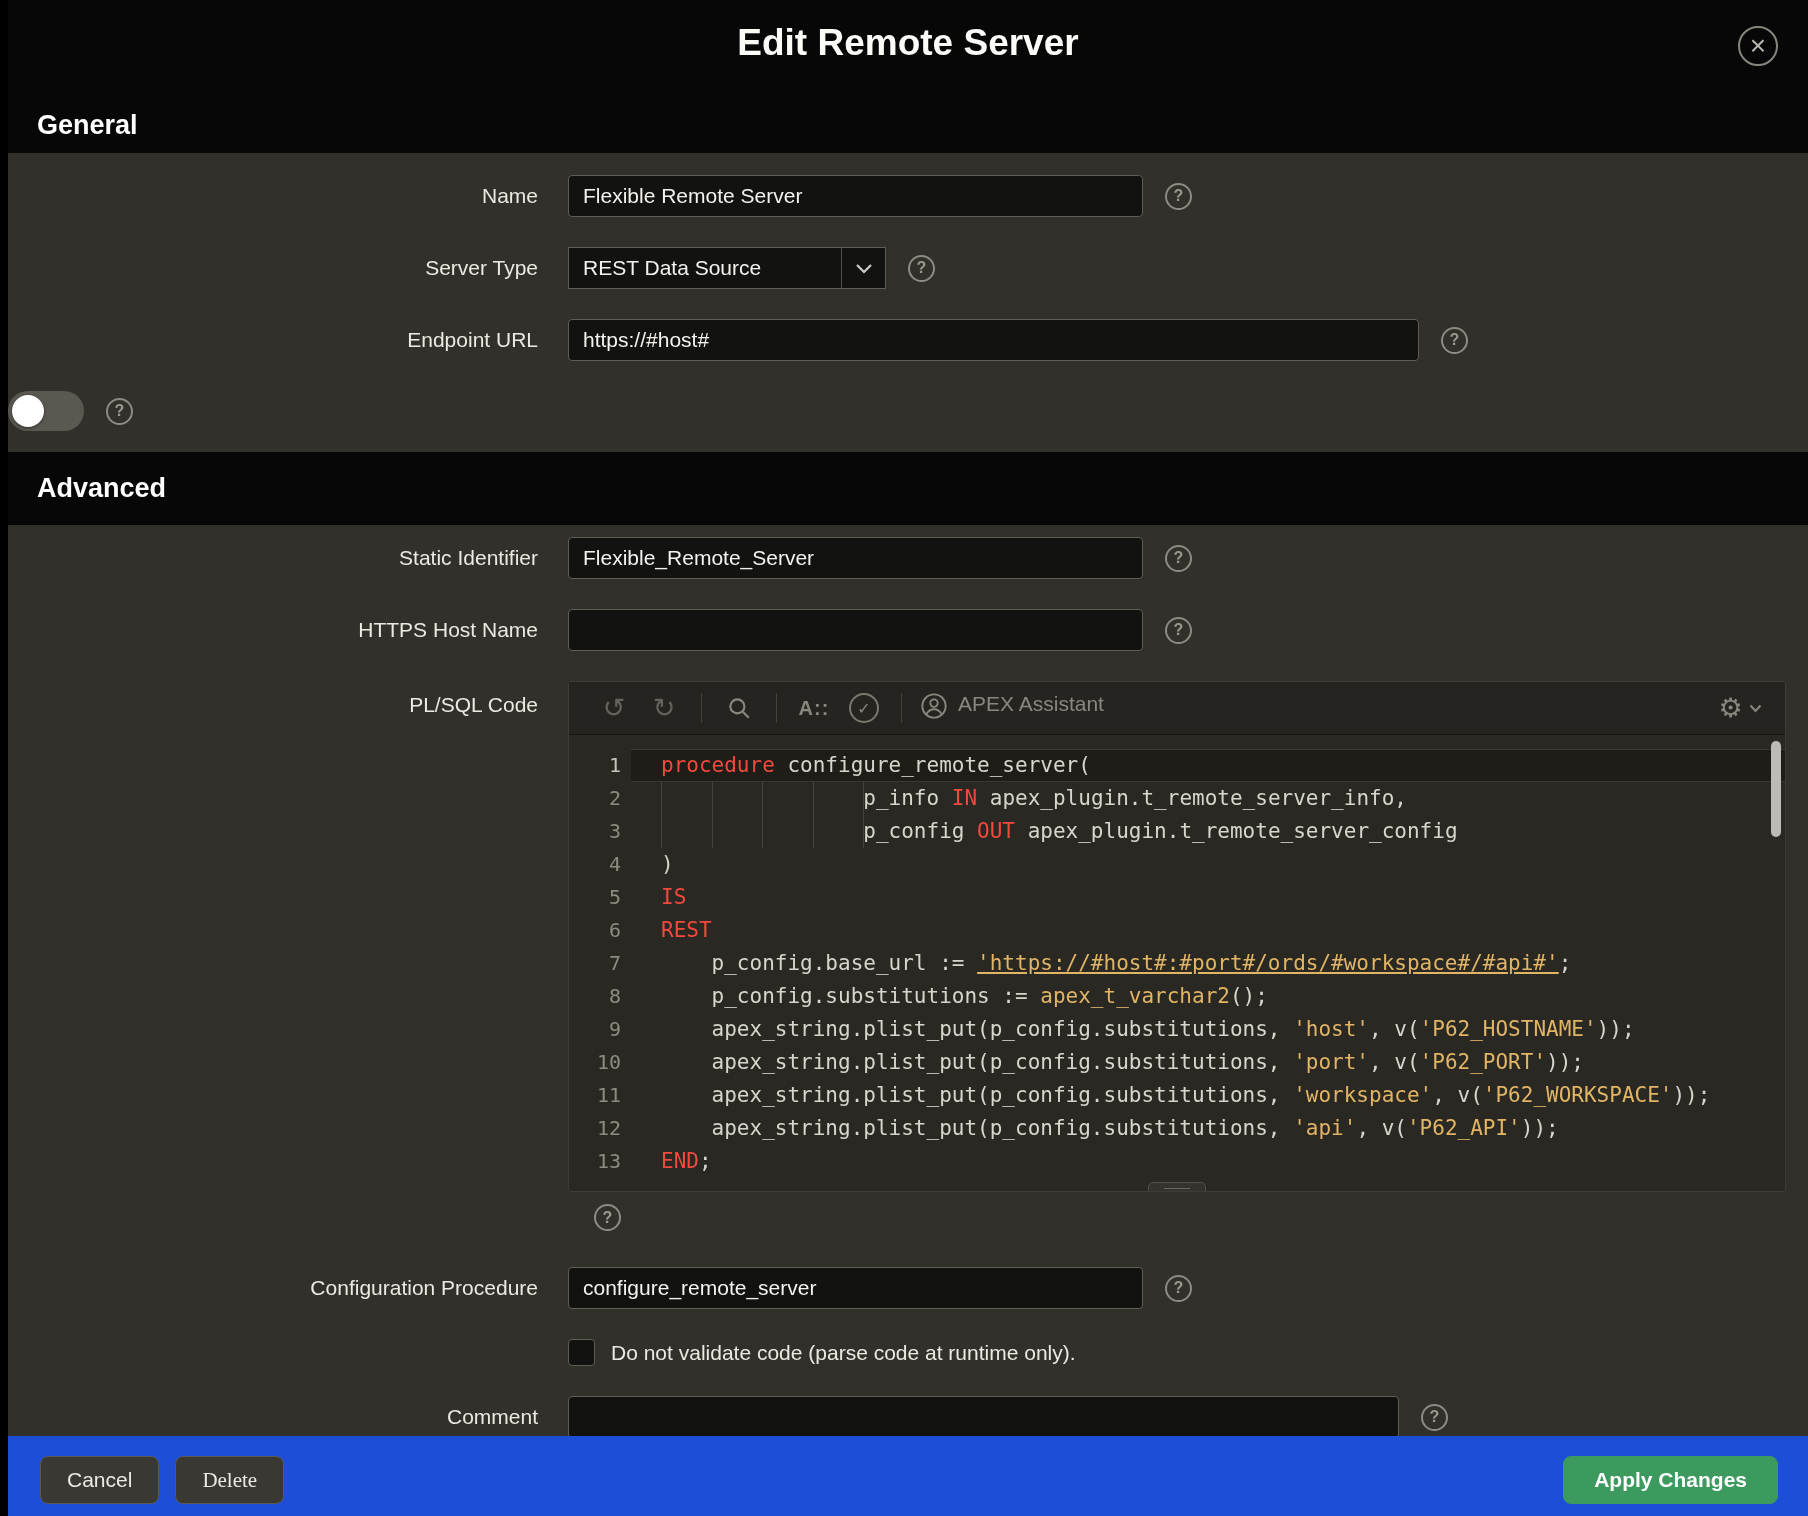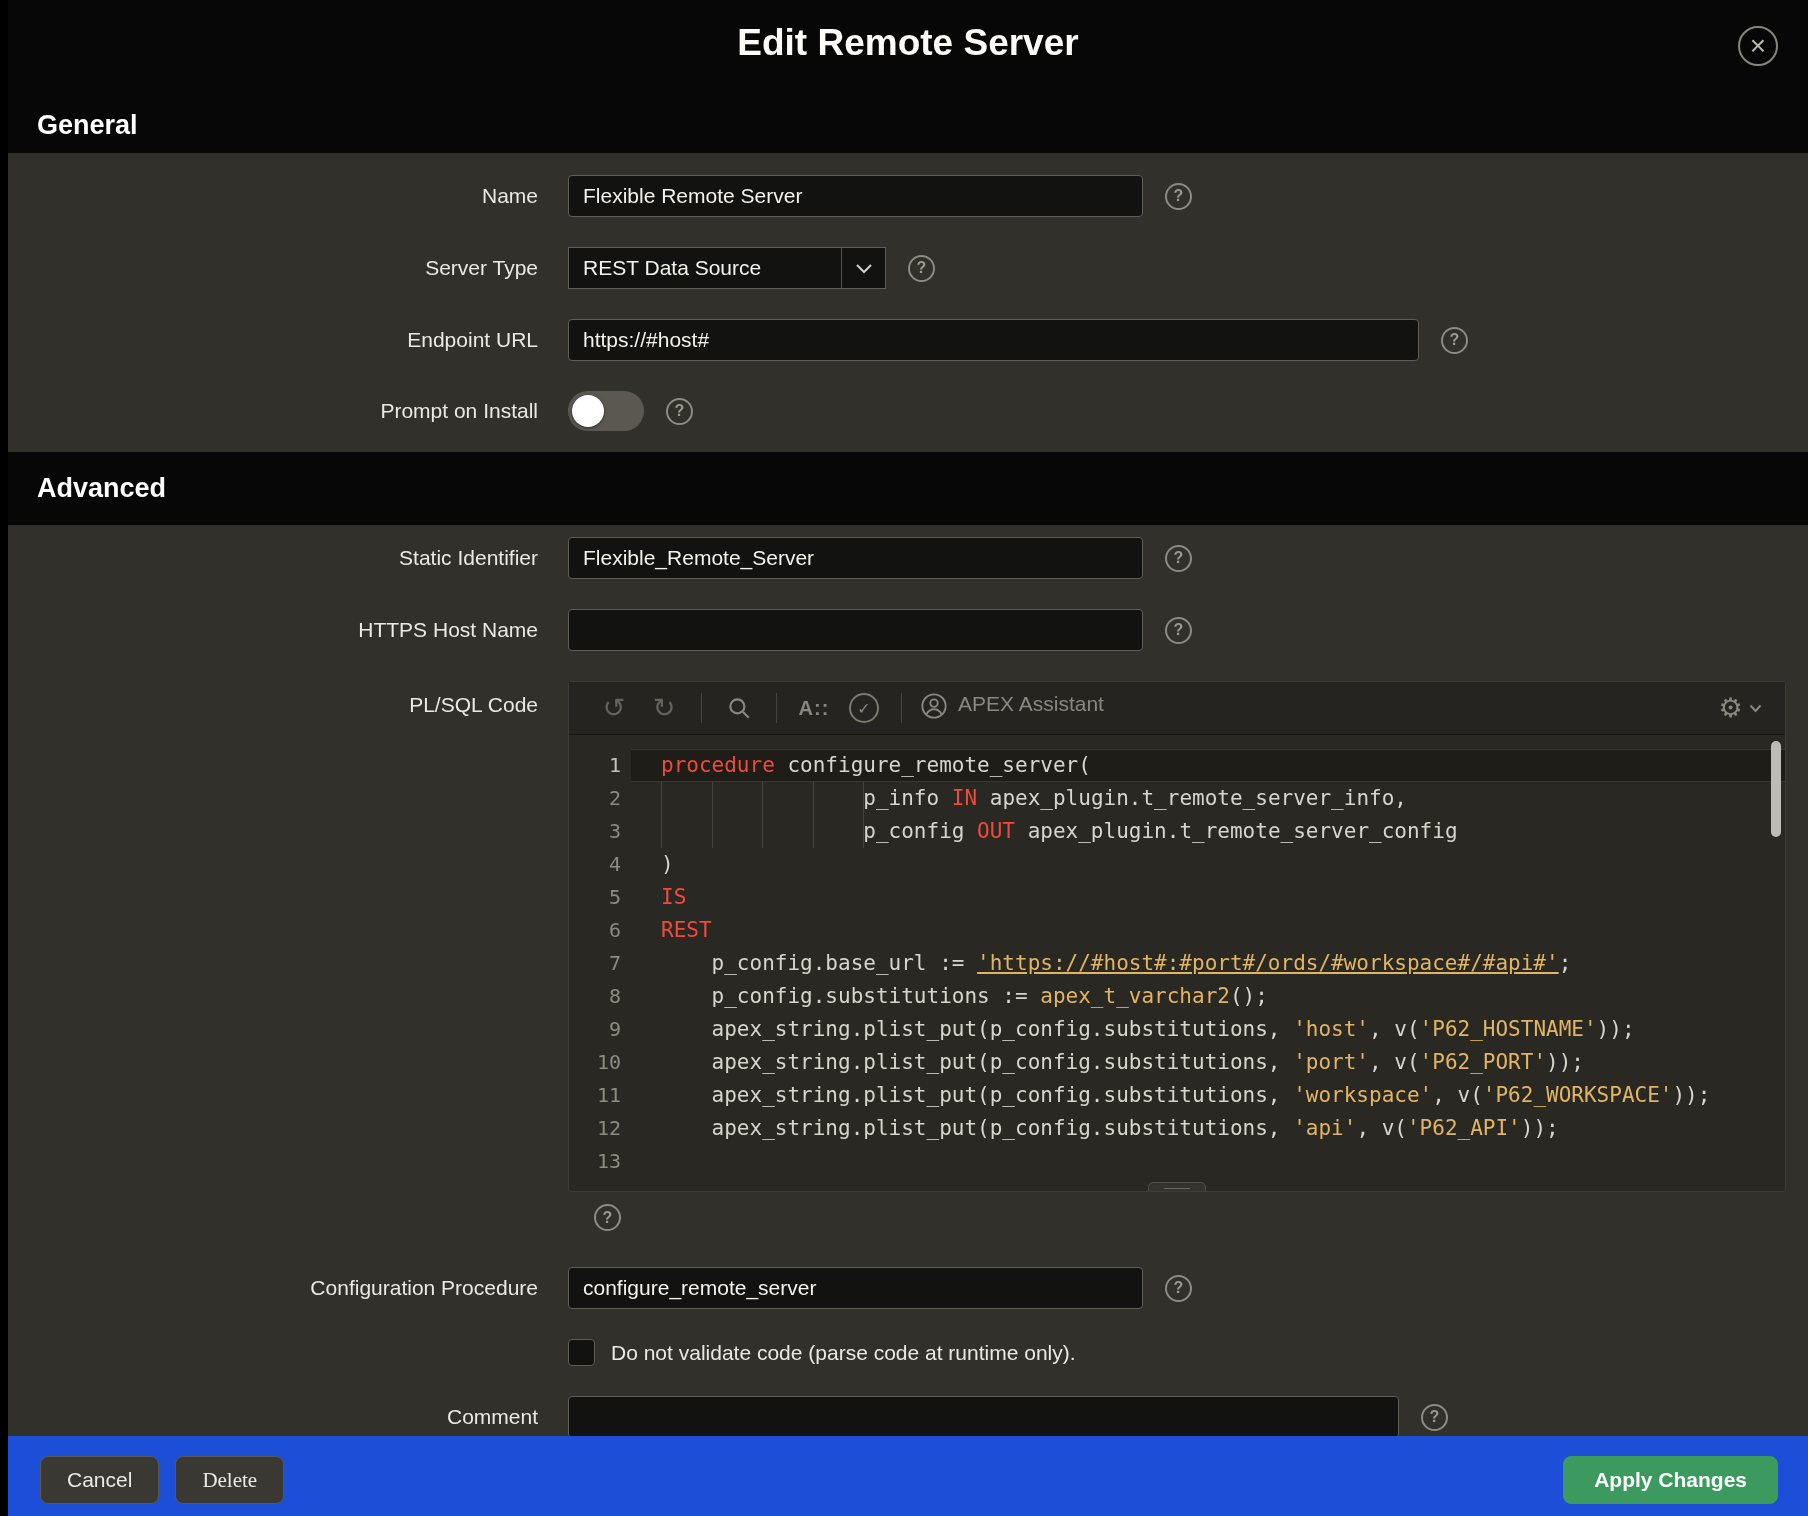--- a/index.html
+++ b/index.html
@@ -149,21 +149,20 @@
         </span>
       </div>
       <span class="help">?</span>
     </div>
     <div class="row">
       <label class="lbl">Endpoint URL</label>
       <input class="inp w-lg" value="https://#host#" style="">
       <span class="help">?</span>
     </div>
     <div class="row">
-      <label class="lbl">Prompt on Install</label>
       <div class="toggle">
         <span class="knob"></span>
       </div>
       <span class="help">?</span>
     </div>
   </div>
 
   <div class="band">
     <h2>Advanced</h2>
   </div>
@@ -237,20 +236,21 @@
               <div class="code-line guides"><span>                p_config </span><span class="tok-kw">OUT</span><span> apex_plugin.t_remote_server_config</span></div>
               <div class="code-line"><span>)</span></div>
               <div class="code-line"><span class="tok-kw">IS</span></div>
               <div class="code-line"><span class="tok-kw">REST</span></div>
               <div class="code-line"><span>    p_config.base_url := </span><span class="tok-str tok-link">'https://#host#:#port#/ords/#workspace#/#api#'</span><span>;</span></div>
               <div class="code-line"><span>    p_config.substitutions := </span><span class="tok-type">apex_t_varchar2</span><span>();</span></div>
               <div class="code-line"><span>    apex_string.plist_put(p_config.substitutions, </span><span class="tok-str">'host'</span><span>, v(</span><span class="tok-str">'P62_HOSTNAME'</span><span>));</span></div>
               <div class="code-line"><span>    apex_string.plist_put(p_config.substitutions, </span><span class="tok-str">'port'</span><span>, v(</span><span class="tok-str">'P62_PORT'</span><span>));</span></div>
               <div class="code-line"><span>    apex_string.plist_put(p_config.substitutions, </span><span class="tok-str">'workspace'</span><span>, v(</span><span class="tok-str">'P62_WORKSPACE'</span><span>));</span></div>
               <div class="code-line"><span>    apex_string.plist_put(p_config.substitutions, </span><span class="tok-str">'api'</span><span>, v(</span><span class="tok-str">'P62_API'</span><span>));</span></div>
+              <div class="code-line"><span class="tok-kw">END</span><span>;</span></div>
             </div>
           <div class="vthumb"></div>
           <div class="resize"></div>
         </div>
       </div>
     </div>
     <div class="editor-help-row">
       <span class="help">?</span>
     </div>
 

